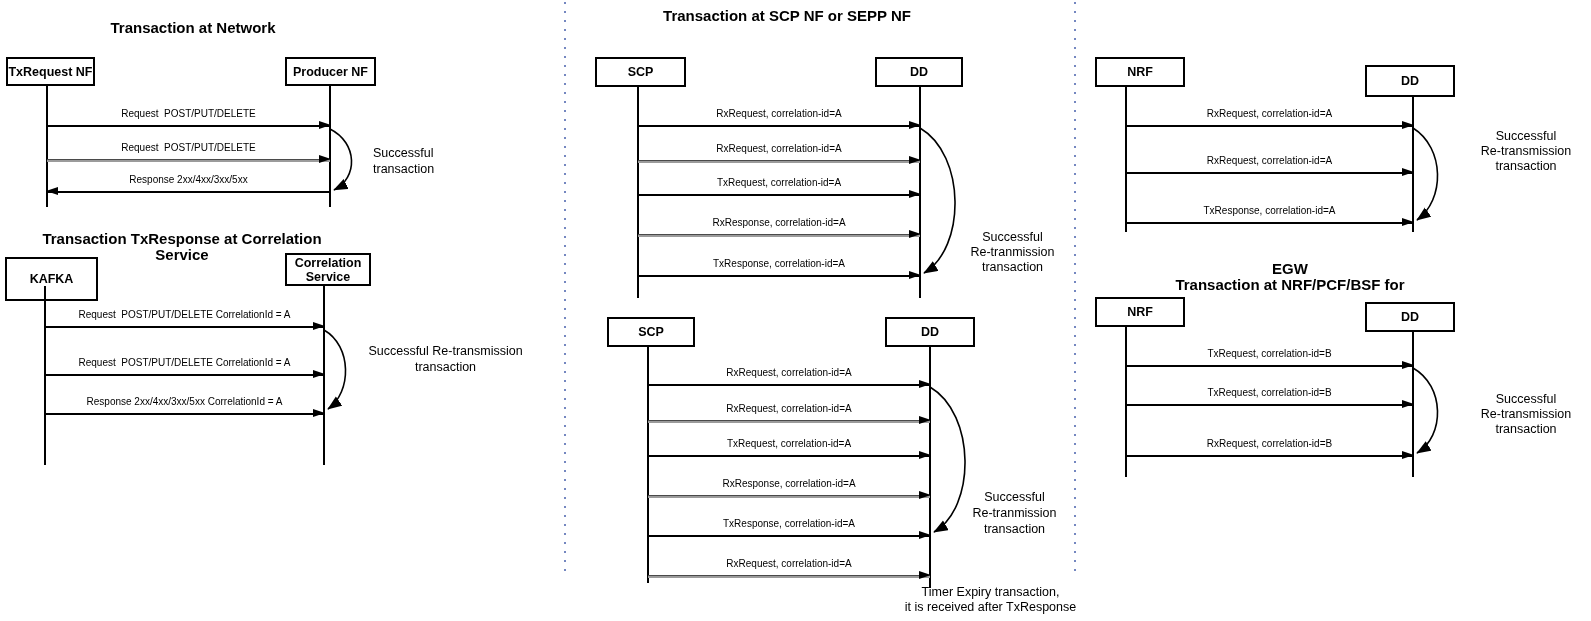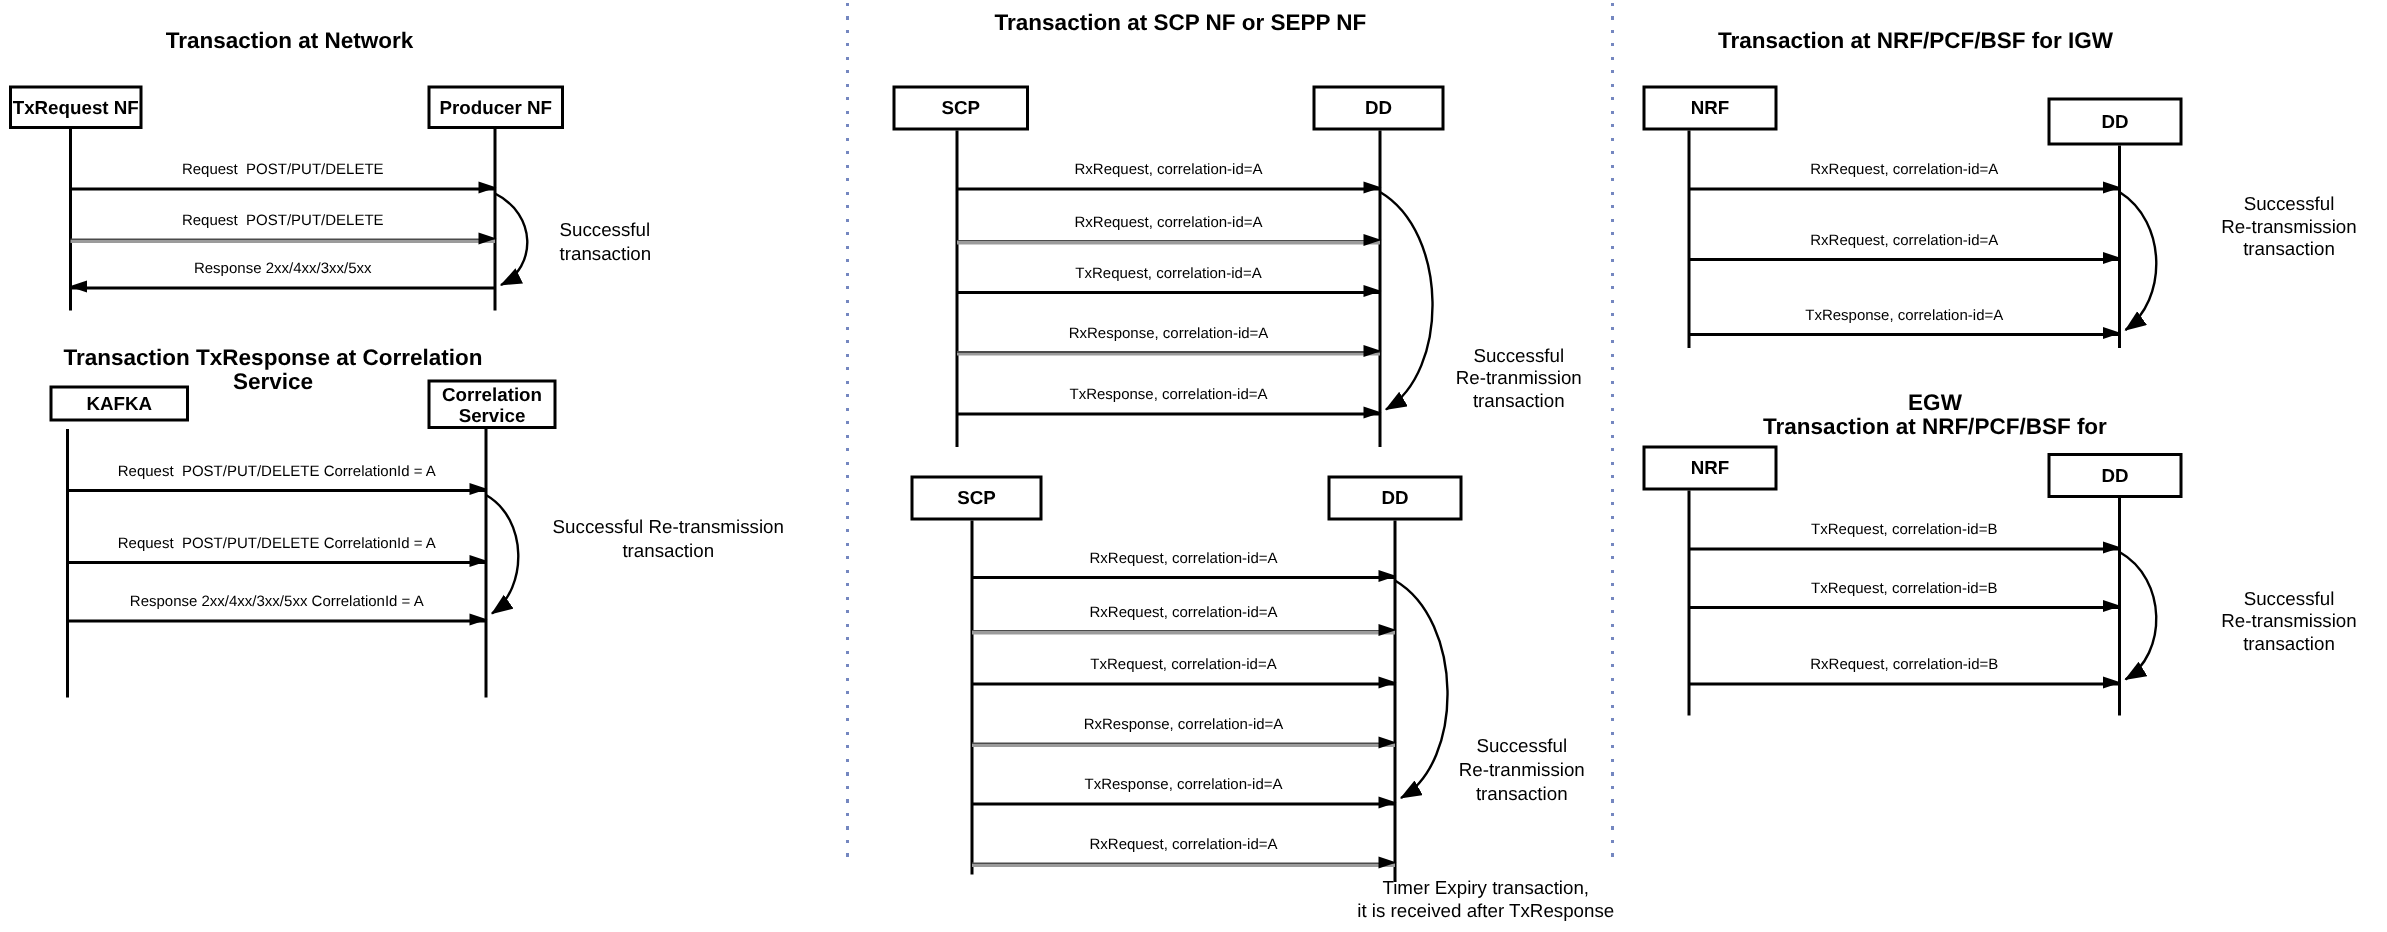--- a/index.html
+++ b/index.html
@@ -62,21 +62,21 @@
       <div class="head"></div>
   </div>
 
   <div class="note la" style="left:373px;top:145px;width:130px;">
     <div>Successful</div>
     <div>transaction</div>
   </div>
 
   <div class="title" style="left:32px;top:231px;width:300px;">Transaction TxResponse at Correlation Service</div>
 
-  <div class="actor" style="left:5px;top:257px;width:93px;height:24px;margin-left:28px;">
+  <div class="actor" style="left:5px;top:257px;width:93px;height:44px;">
     <div>KAFKA</div>
   </div>
   <div class="actor" style="left:285px;top:253px;width:86px;height:33px;">
     <div>Correlation</div>
     <div>Service</div>
   </div>
 
   <div class="lifeline" style="left:44px;top:286px;height:179px;"></div>
   <div class="lifeline" style="left:323px;top:286px;height:179px;"></div>
 
@@ -190,21 +190,20 @@
     <div>Successful</div>
     <div>Re-tranmission</div>
     <div>transaction</div>
   </div>
 
   <div class="note" style="left:868px;top:585px;width:245px;">
     <div>Timer Expiry transaction,</div>
     <div>it is received after TxResponse</div>
   </div>
 
-  <div class="title" style="left:1127px;top:20px;width:300px;">Transaction at NRF/PCF/BSF for IGW</div>
 
   <div class="actor" style="left:1095px;top:57px;width:90px;height:30px;">
     <div>NRF</div>
   </div>
   <div class="actor" style="left:1365px;top:65px;width:90px;height:32px;">
     <div>DD</div>
   </div>
 
   <div class="lifeline" style="left:1125px;top:87px;height:145px;"></div>
   <div class="lifeline" style="left:1412px;top:97px;height:135px;"></div>

